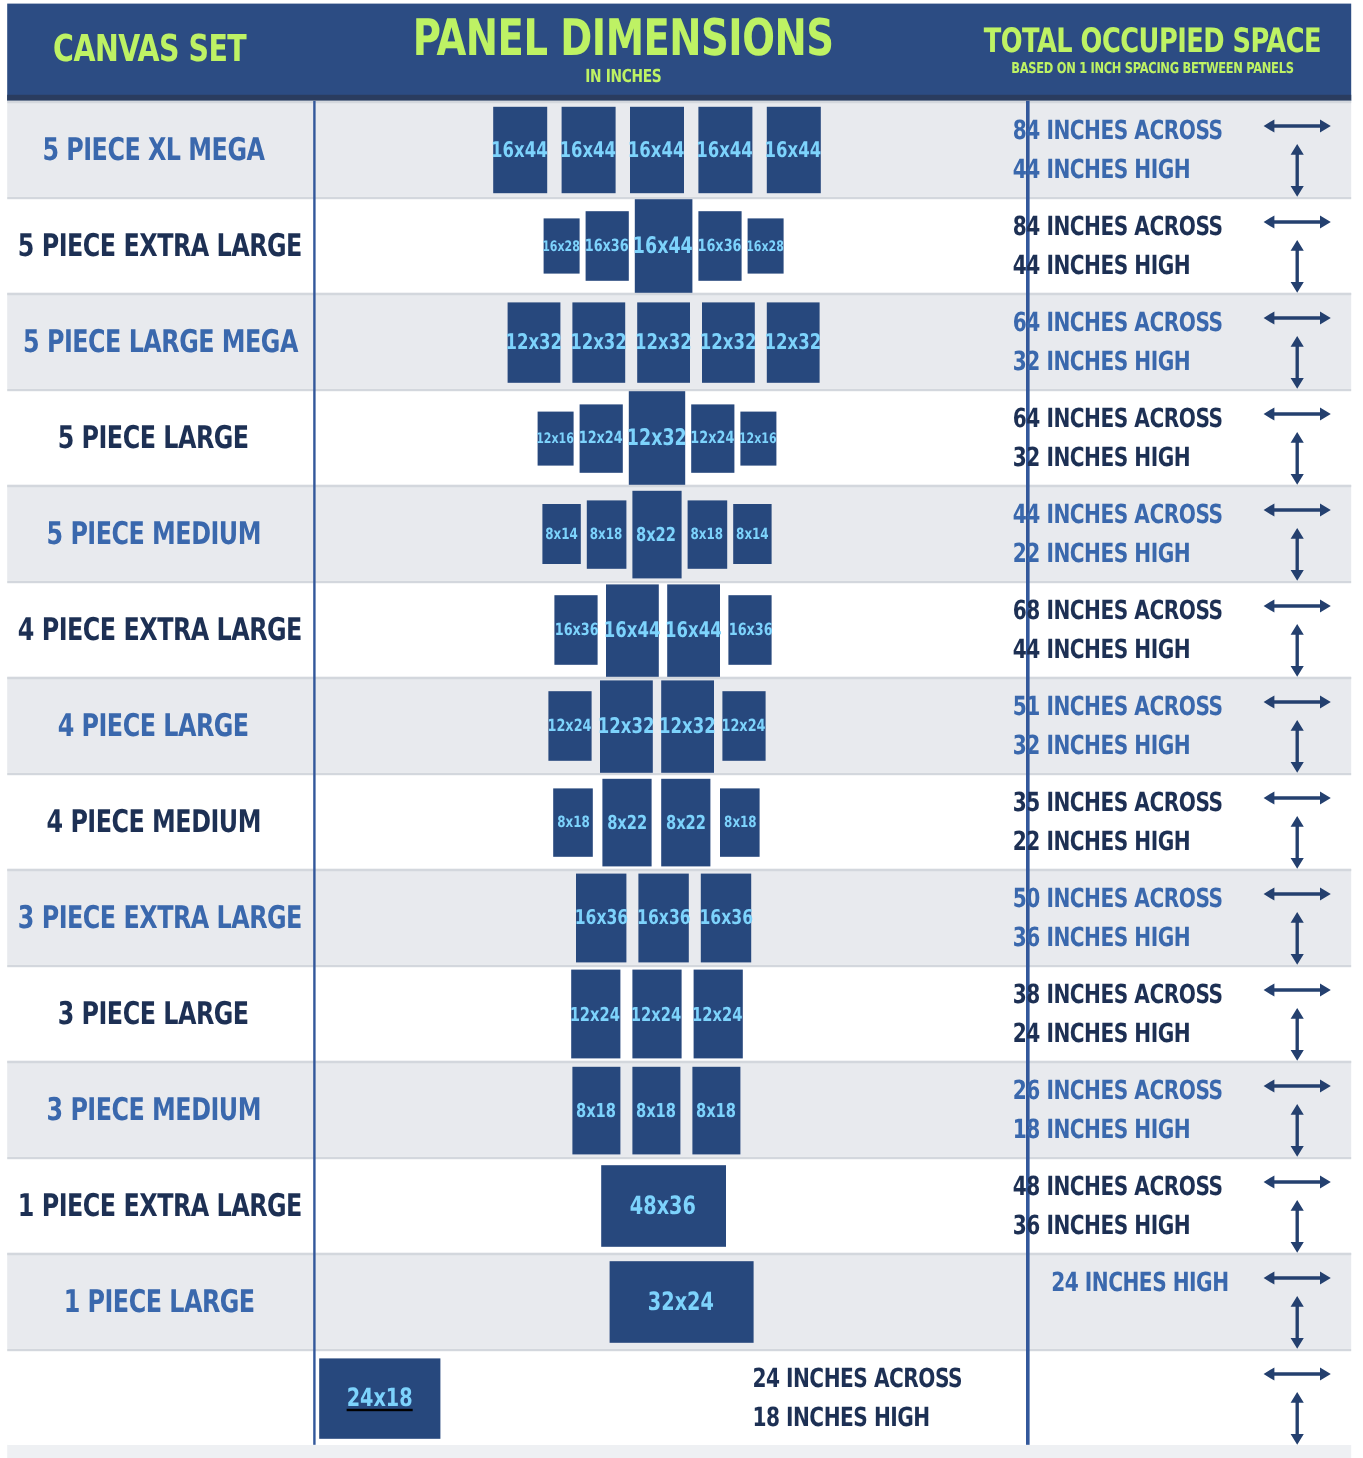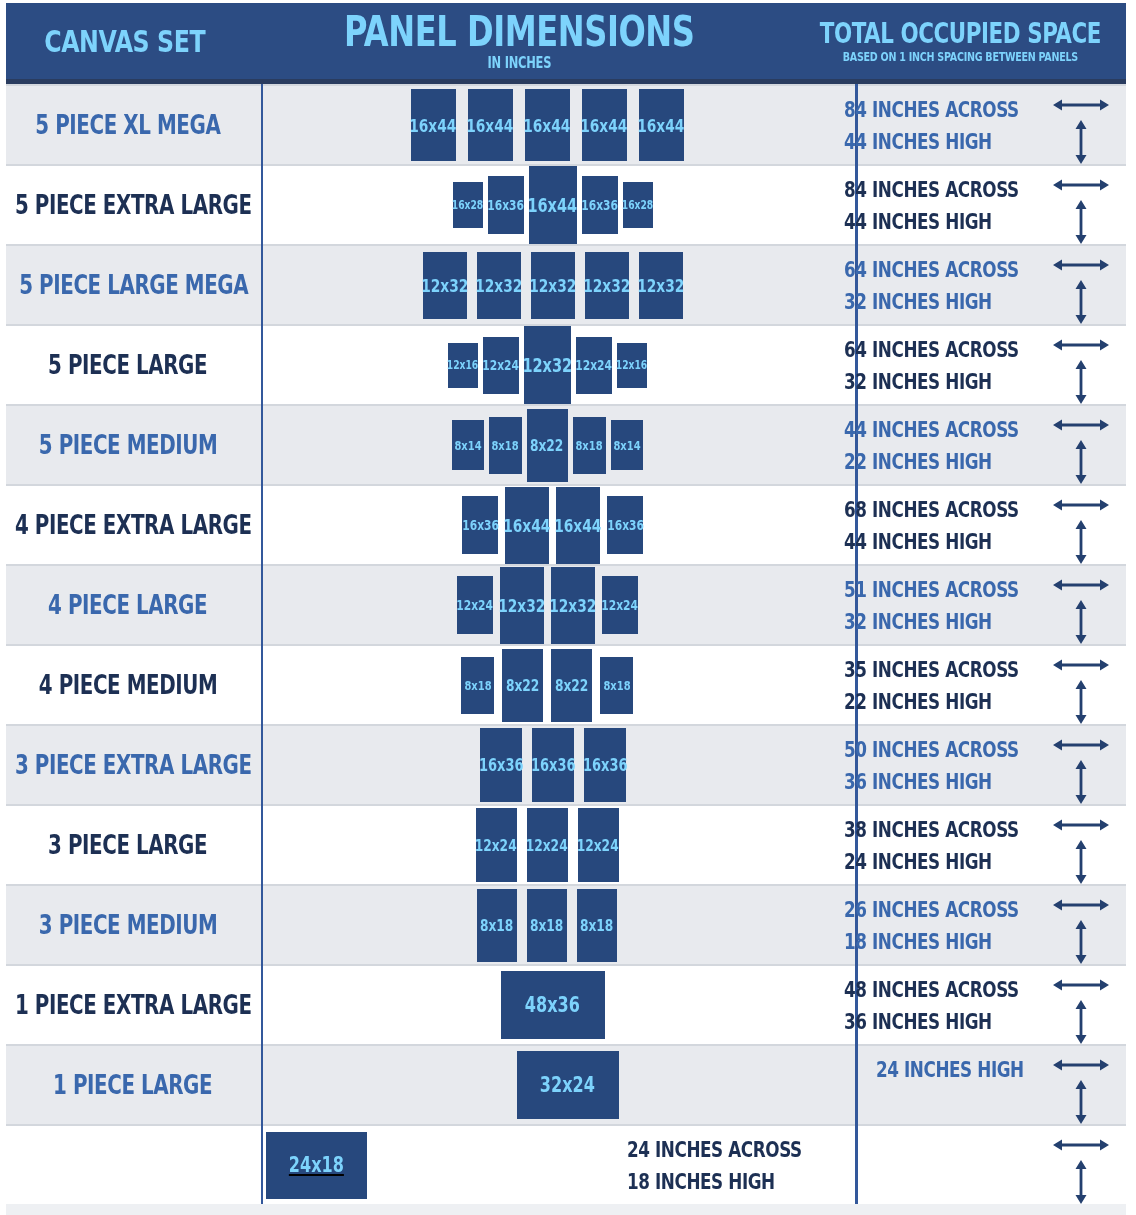--- a/index.html
+++ b/index.html
@@ -19,21 +19,21 @@
   html,body{background:#ffffff;}
   body{
     width:1136px;height:1215px;overflow:hidden;
     font-family:"DejaVu Sans","Liberation Sans",sans-serif;
     font-stretch:condensed;
   }
   .sheet{margin:3px 10px 0 6px;width:1120px;}
   
   .hdr{
     height:76px;background:var(--navy);display:flex;align-items:stretch;
-    color:#7dd3fc;border-bottom:5px solid var(--navy-strip);
+    color:#bef264;border-bottom:5px solid var(--navy-strip);
   }
   .hdr-col{display:flex;flex-direction:column;justify-content:center;align-items:center;}
   .hdr-c1{width:255px;}
   .hdr-c2{width:594px;}
   .hdr-c3{flex:1;}
   .cond{display:inline-block;transform:scaleX(0.85);transform-origin:center;white-space:nowrap;}
   .cond-l{display:inline-block;transform:scaleX(0.85);transform-origin:left center;white-space:nowrap;}
   .hdr-title{font-weight:bold;letter-spacing:-0.5px;}
   .hdr-c1 .hdr-title{font-size:31px;}
   .hdr-c2 .hdr-title{font-size:42px;line-height:44px;}
@@ -492,21 +492,21 @@
         </svg>
       </div>
     </div>
   </div>
 
   <div class="row grey">
     <div class="c-label">
       <span class="txt cond">1 PIECE LARGE</span>
     </div>
     <div class="c-panels" style="gap: 0px;">
-          <div class="panel" style="width: 102px; height: 68px;">
+          <div class="panel" style="width: 120px; height: 68px;">
             <span class="cond" style="font-size: 21px;">32x24</span>
           </div>
         </div>
     <div class="c-space">
       <div class="space-lines">
         <div class="line txt"><span class="cond-l">24 INCHES HIGH</span></div>
       </div>
       <div class="arrows">
         <svg class="h-arrow" width="58" height="16" viewBox="0 0 58 16">
           <path fill="#24406f" d="M1 8 L10 2.5 L10 6.6 L48 6.6 L48 2.5 L57 8 L48 13.5 L48 9.4 L10 9.4 L10 13.5 Z"></path>

